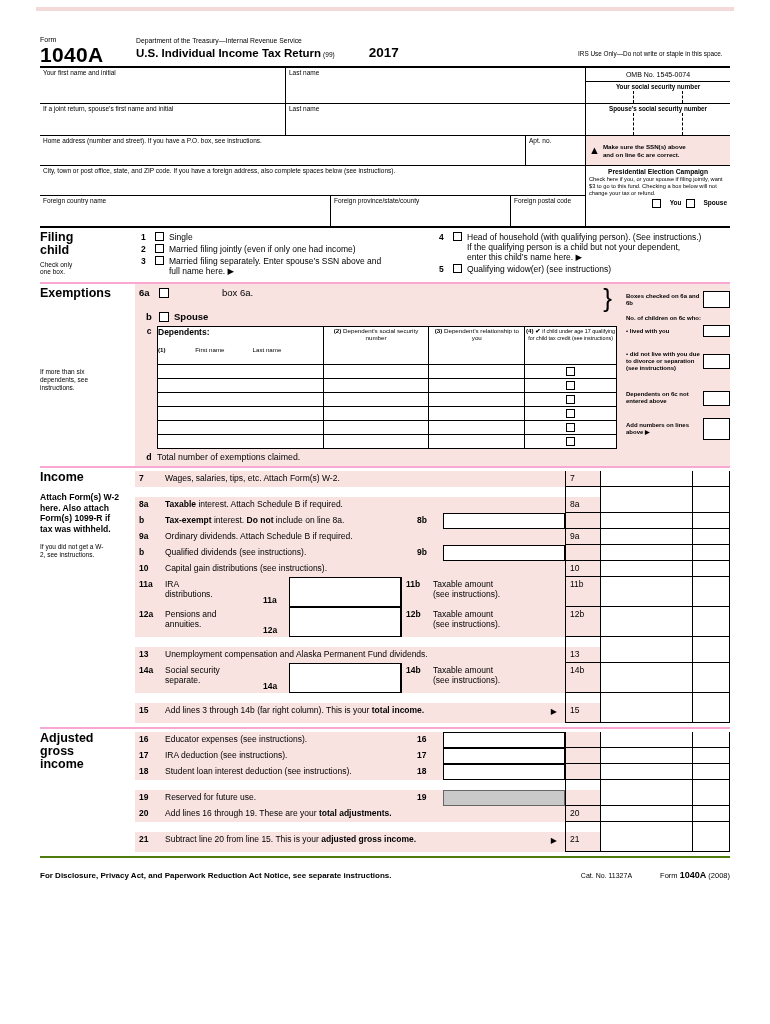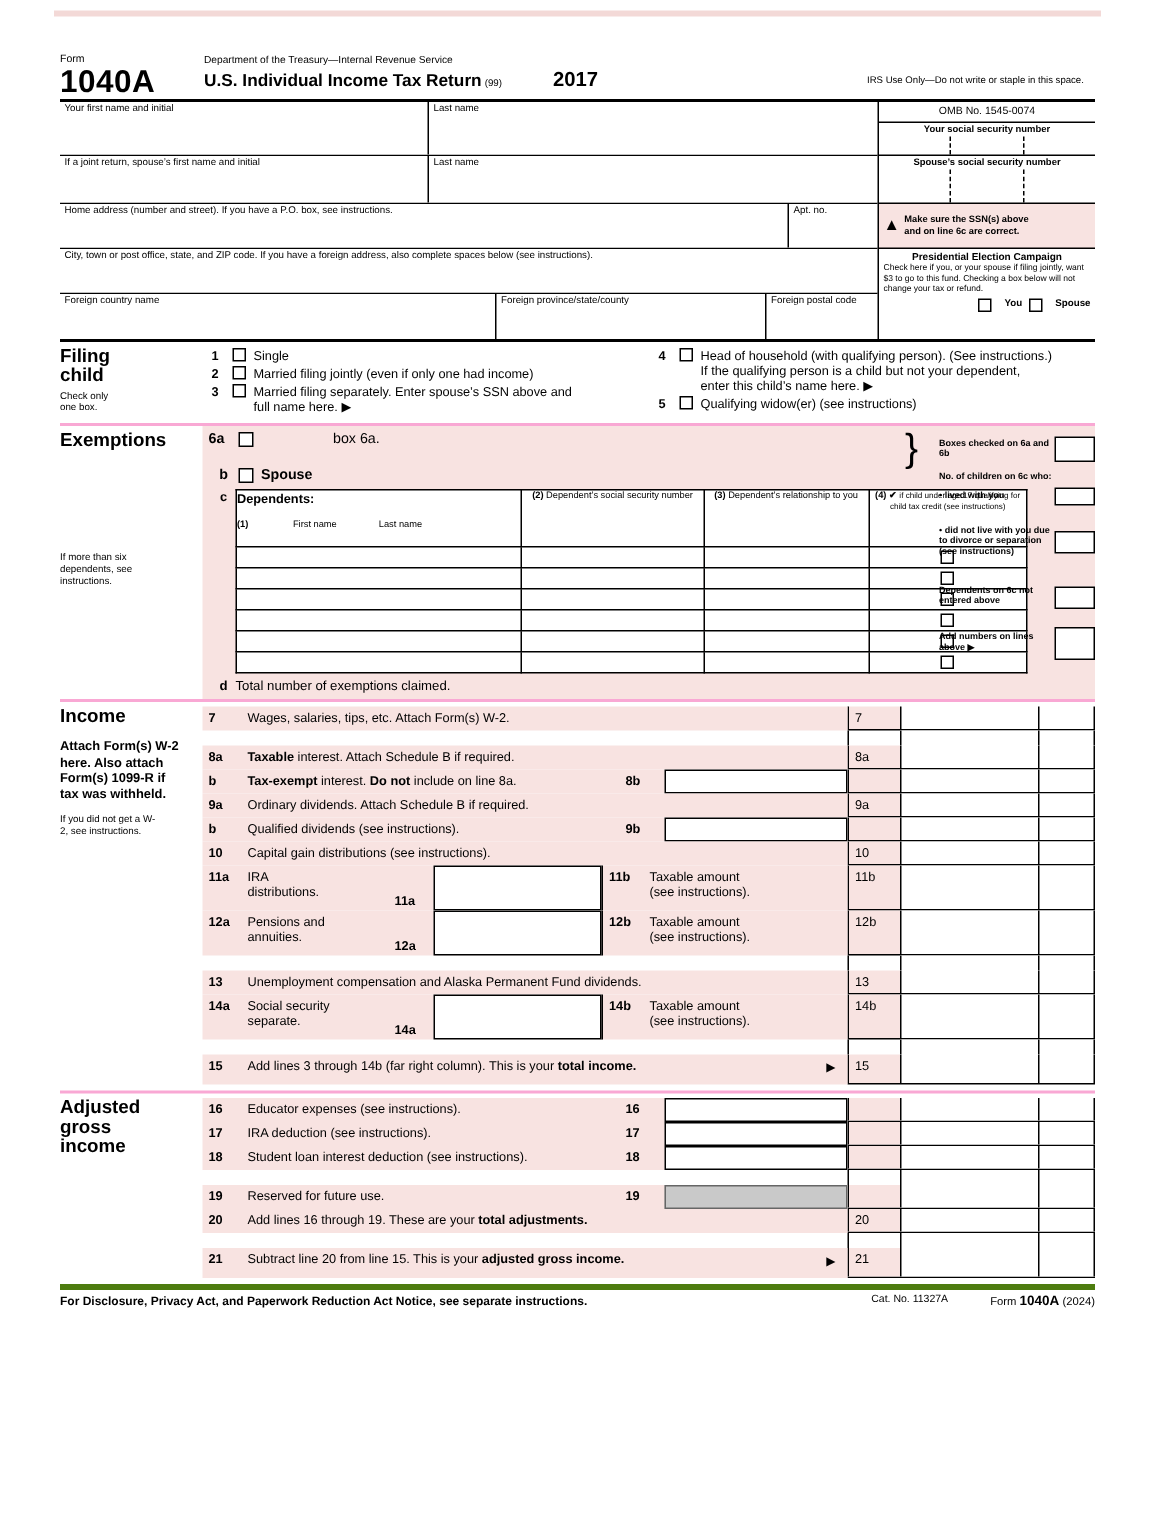--- a/index.html
+++ b/index.html
@@ -65,21 +65,21 @@
   .ex-body{display:flex;padding:3px 0 4px 0}
   .ex-main{width:485px;flex:none;padding-left:4px}
   .ex-6a{position:relative;font-size:9.5px;display:flex;margin-bottom:2px}
   .exnum6{width:20px;font-weight:bold;flex:none}
   .ex-6a .cb,.ex-6b .cb{width:10px;height:10px;margin-top:1px}
   .ex6text{flex:1}
   .brace{font-size:26px;font-weight:200;line-height:22px;padding:0 8px 0 0;flex:none}
   .ex-6b{font-size:9.5px;display:flex;margin-bottom:3px}
   .ex-c{display:flex}
   .exnum{width:18px;font-weight:bold;flex:none;padding-left:2px}
-  .dep{border-collapse:collapse;width:528px;flex:none}
+  .dep{border-collapse:collapse;width:460px;flex:none}
   .dep th,.dep td{border:1px solid #000;background:#fff;padding:0;font-weight:normal}
   .dep thead tr{height:38px}
   .dep tbody tr{height:14px}
   .th1{width:166px;vertical-align:top;text-align:left;padding:1px 3px}
   .th2{width:106px}.th3{width:96px}.th4{width:92px}
   .dep-bold-label{font-weight:bold;font-size:8.5px}
   .names-row{display:flex;font-size:6.2px;margin-top:9px}
   .names-row span:last-child{margin-left:28px}
   .hdr-small{font-size:6.2px;text-align:center;padding:2px 3px;vertical-align:top;line-height:1.25}
   .h4t{font-size:5.4px}
@@ -110,21 +110,21 @@
   .cilabel{width:26px;font-weight:bold;flex:none;display:flex;align-items:flex-end;padding-bottom:2px}
   .cibox{width:112px;background:#fff;border:1px solid #000;flex:none}
   .crn{width:32px;font-weight:bold;border-left:1px solid #000;padding:2px 0 0 4px;flex:none}
   .crdesc{flex:1;padding-top:2px;min-width:0}
   .gray{background:#c9c9c9;border-color:#666}
   .arr{position:absolute;right:8px;top:4px;font-size:8px}
   .secbody-pad{padding-top:3px;padding-bottom:4px}
   .agi{border-bottom:none}
 
   
-  .foot{display:flex;align-items:center;border-top:4px solid #4d7c0f;padding-top:2px}
+  .foot{display:flex;align-items:flex-end;border-top:2px solid #4d7c0f;padding-top:12px}
   .f1{font-weight:bold;font-size:8px}
   .f2{font-size:7px;margin-left:auto}
   .f3{font-size:7.5px;margin-left:28px}
   .f3 .fb{font-size:9px;font-weight:bold}
 </style>
 </head>
 <body>
 
 <div class="top-strip"></div>
 
@@ -655,16 +655,16 @@
             <div class="rc"></div>
           </div>
       </div>
 
     </div>
   </div>
 
   <div class="foot">
     <span class="f1">For Disclosure, Privacy Act, and Paperwork Reduction Act Notice, see separate instructions.</span>
     <span class="f2">Cat. No. 11327A</span>
-    <span class="f3"><span>Form</span> <span class="fb">1040A</span> <span>(2024)</span></span>
+    <span class="f3"><span>Form</span> <span class="fb">1040A</span> <span>(2008)</span></span>
   </div>
 
 </div>
 
 </body></html>

